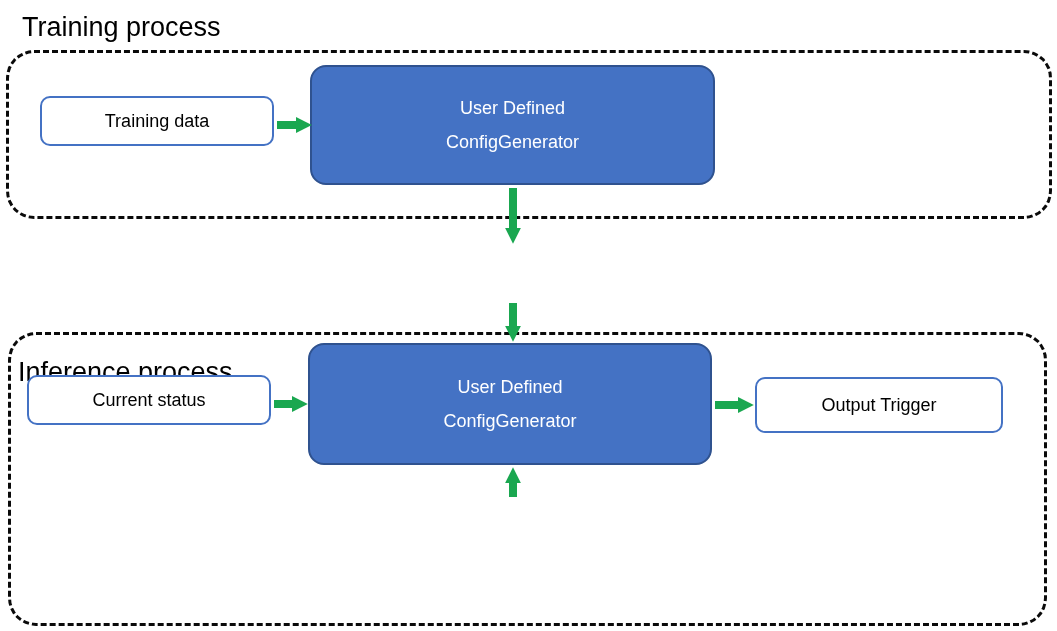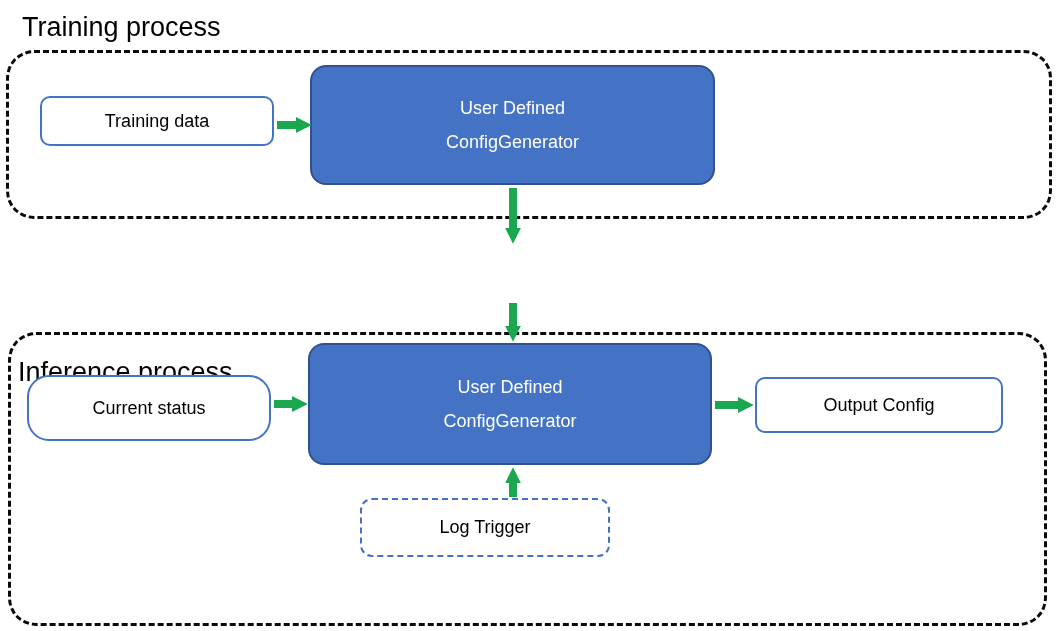--- a/index.html
+++ b/index.html
@@ -79,30 +79,29 @@
   <div class="box box-blue" style="left:310px;top:65px;width:405px;height:120px;">
     <span>User Defined</span>
     <span>ConfigGenerator</span>
   </div>
 
 
   <div class="proc-label" style="left:18px;top:309px;margin-top:48px;">Inference process</div>
 
   <div class="dash-region" style="left:8px;top:332px;width:1033px;height:288px;"></div>
 
-  <div class="box box-white" style="left:27px;top:375px;width:244px;height:66px;border-radius:22px;">Current status</div>
+  <div class="box box-white" style="left:27px;top:375px;width:244px;height:50px;">Current status</div>
 
   <div class="box box-blue" style="left:308px;top:343px;width:404px;height:122px;">
     <span>User Defined</span>
     <span>ConfigGenerator</span>
   </div>
 
-  <div class="box box-white" style="left:755px;top:377px;width:248px;height:56px;">Output Config</div>
+  <div class="box box-white" style="left:755px;top:377px;width:248px;height:56px;">Output Trigger</div>
 
-  <div class="box box-dashed" style="left:360px;top:498px;width:250px;height:59px;z-index:1;">Log Trigger</div>
 
 
   <svg class="arrows" viewBox="0 0 1057 631">
     <defs>
       <marker id="ah" viewBox="0 0 10 10" refX="2" refY="5" markerWidth="2" markerHeight="2" orient="auto" markerUnits="strokeWidth">
         <path d="M0,0 L10,5 L0,10 z" style="fill:var(--arrow-green,#1AA750);"></path>
       </marker>
     </defs>
     <line x1="277" y1="125" x2="299" y2="125" style="stroke:var(--arrow-green,#1AA750);" stroke-width="8" marker-end="url(#ah)"></line>
     <line x1="513" y1="188" x2="513" y2="231" style="stroke:var(--arrow-green,#1AA750);" stroke-width="8" marker-end="url(#ah)"></line>

